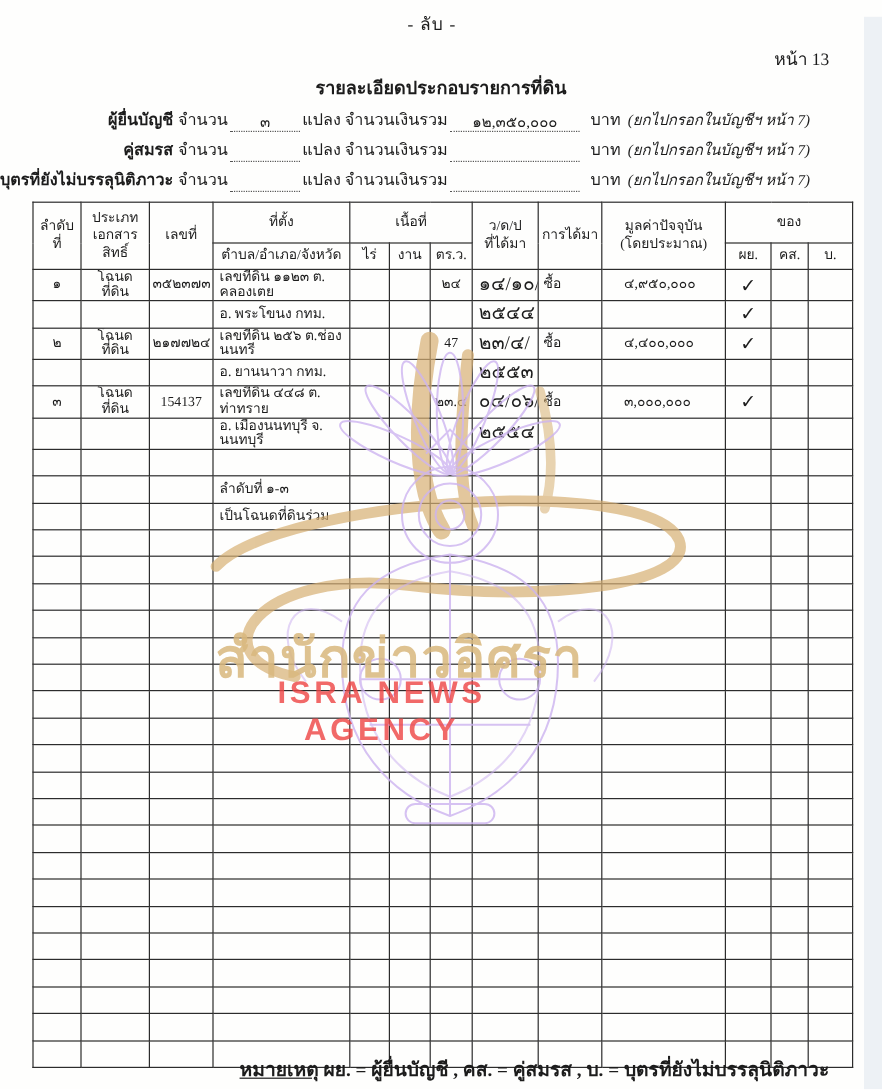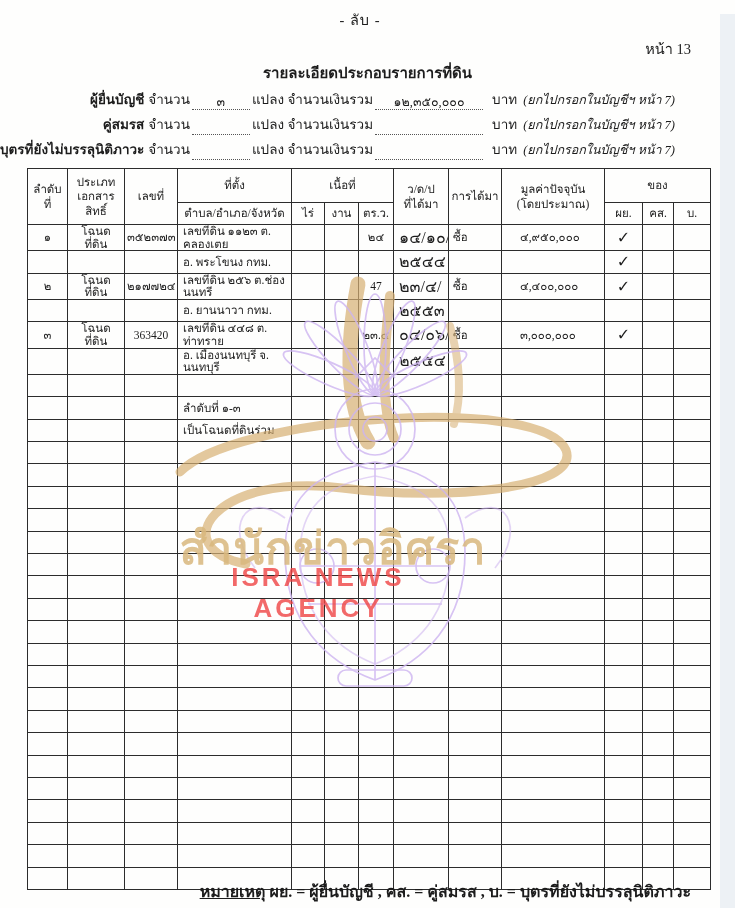--- a/index.html
+++ b/index.html
@@ -186,21 +186,21 @@
           <td class="c-date">๒๕๕๓</td>
           <td class="c-acq"></td>
           <td class="c-val"></td>
           <td></td>
           <td></td>
           <td></td>
         </tr>
         <tr>
           <td>๓</td>
           <td>โฉนดที่ดิน</td>
-          <td>363420</td>
+          <td>154137</td>
           <td class="c-loc">เลขที่ดิน ๔๔๘ ต. ท่าทราย</td>
           <td></td>
           <td></td>
           <td>๒๓.๔</td>
           <td class="c-date">๐๔/๐๖/</td>
           <td class="c-acq">ซื้อ</td>
           <td class="c-val">๓,๐๐๐,๐๐๐</td>
           <td class="check">✓</td>
           <td></td>
           <td></td>

